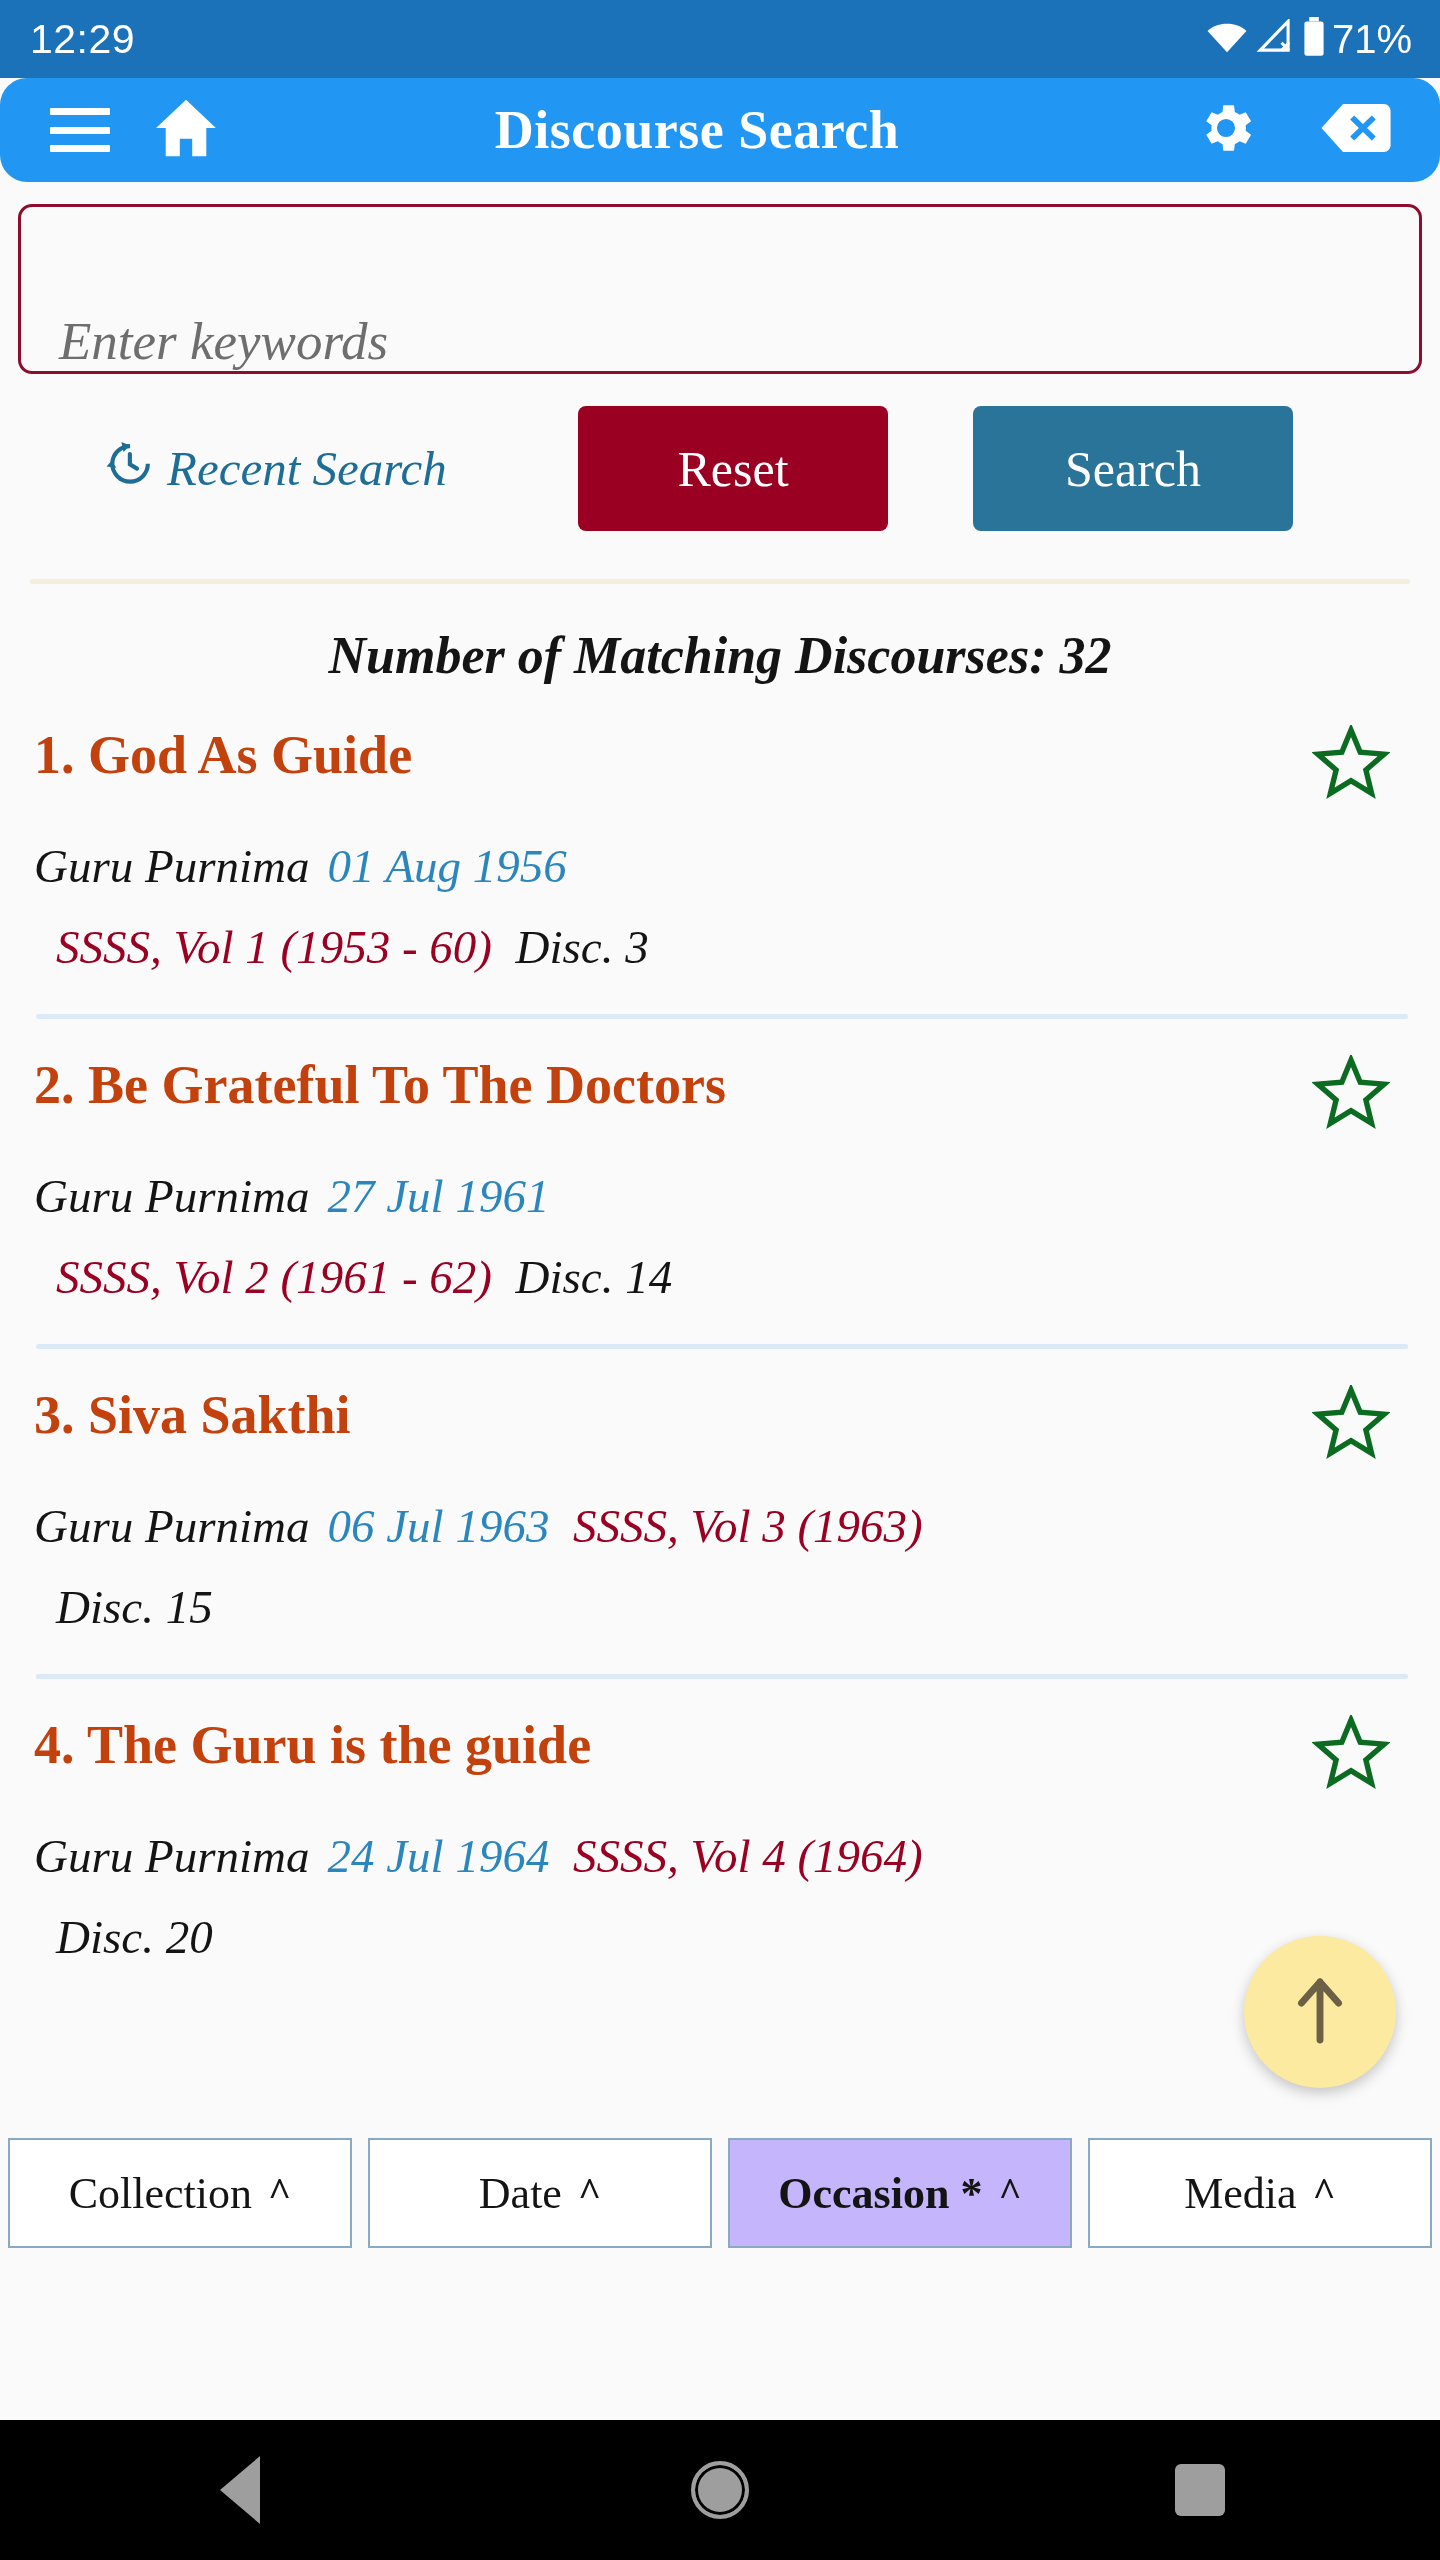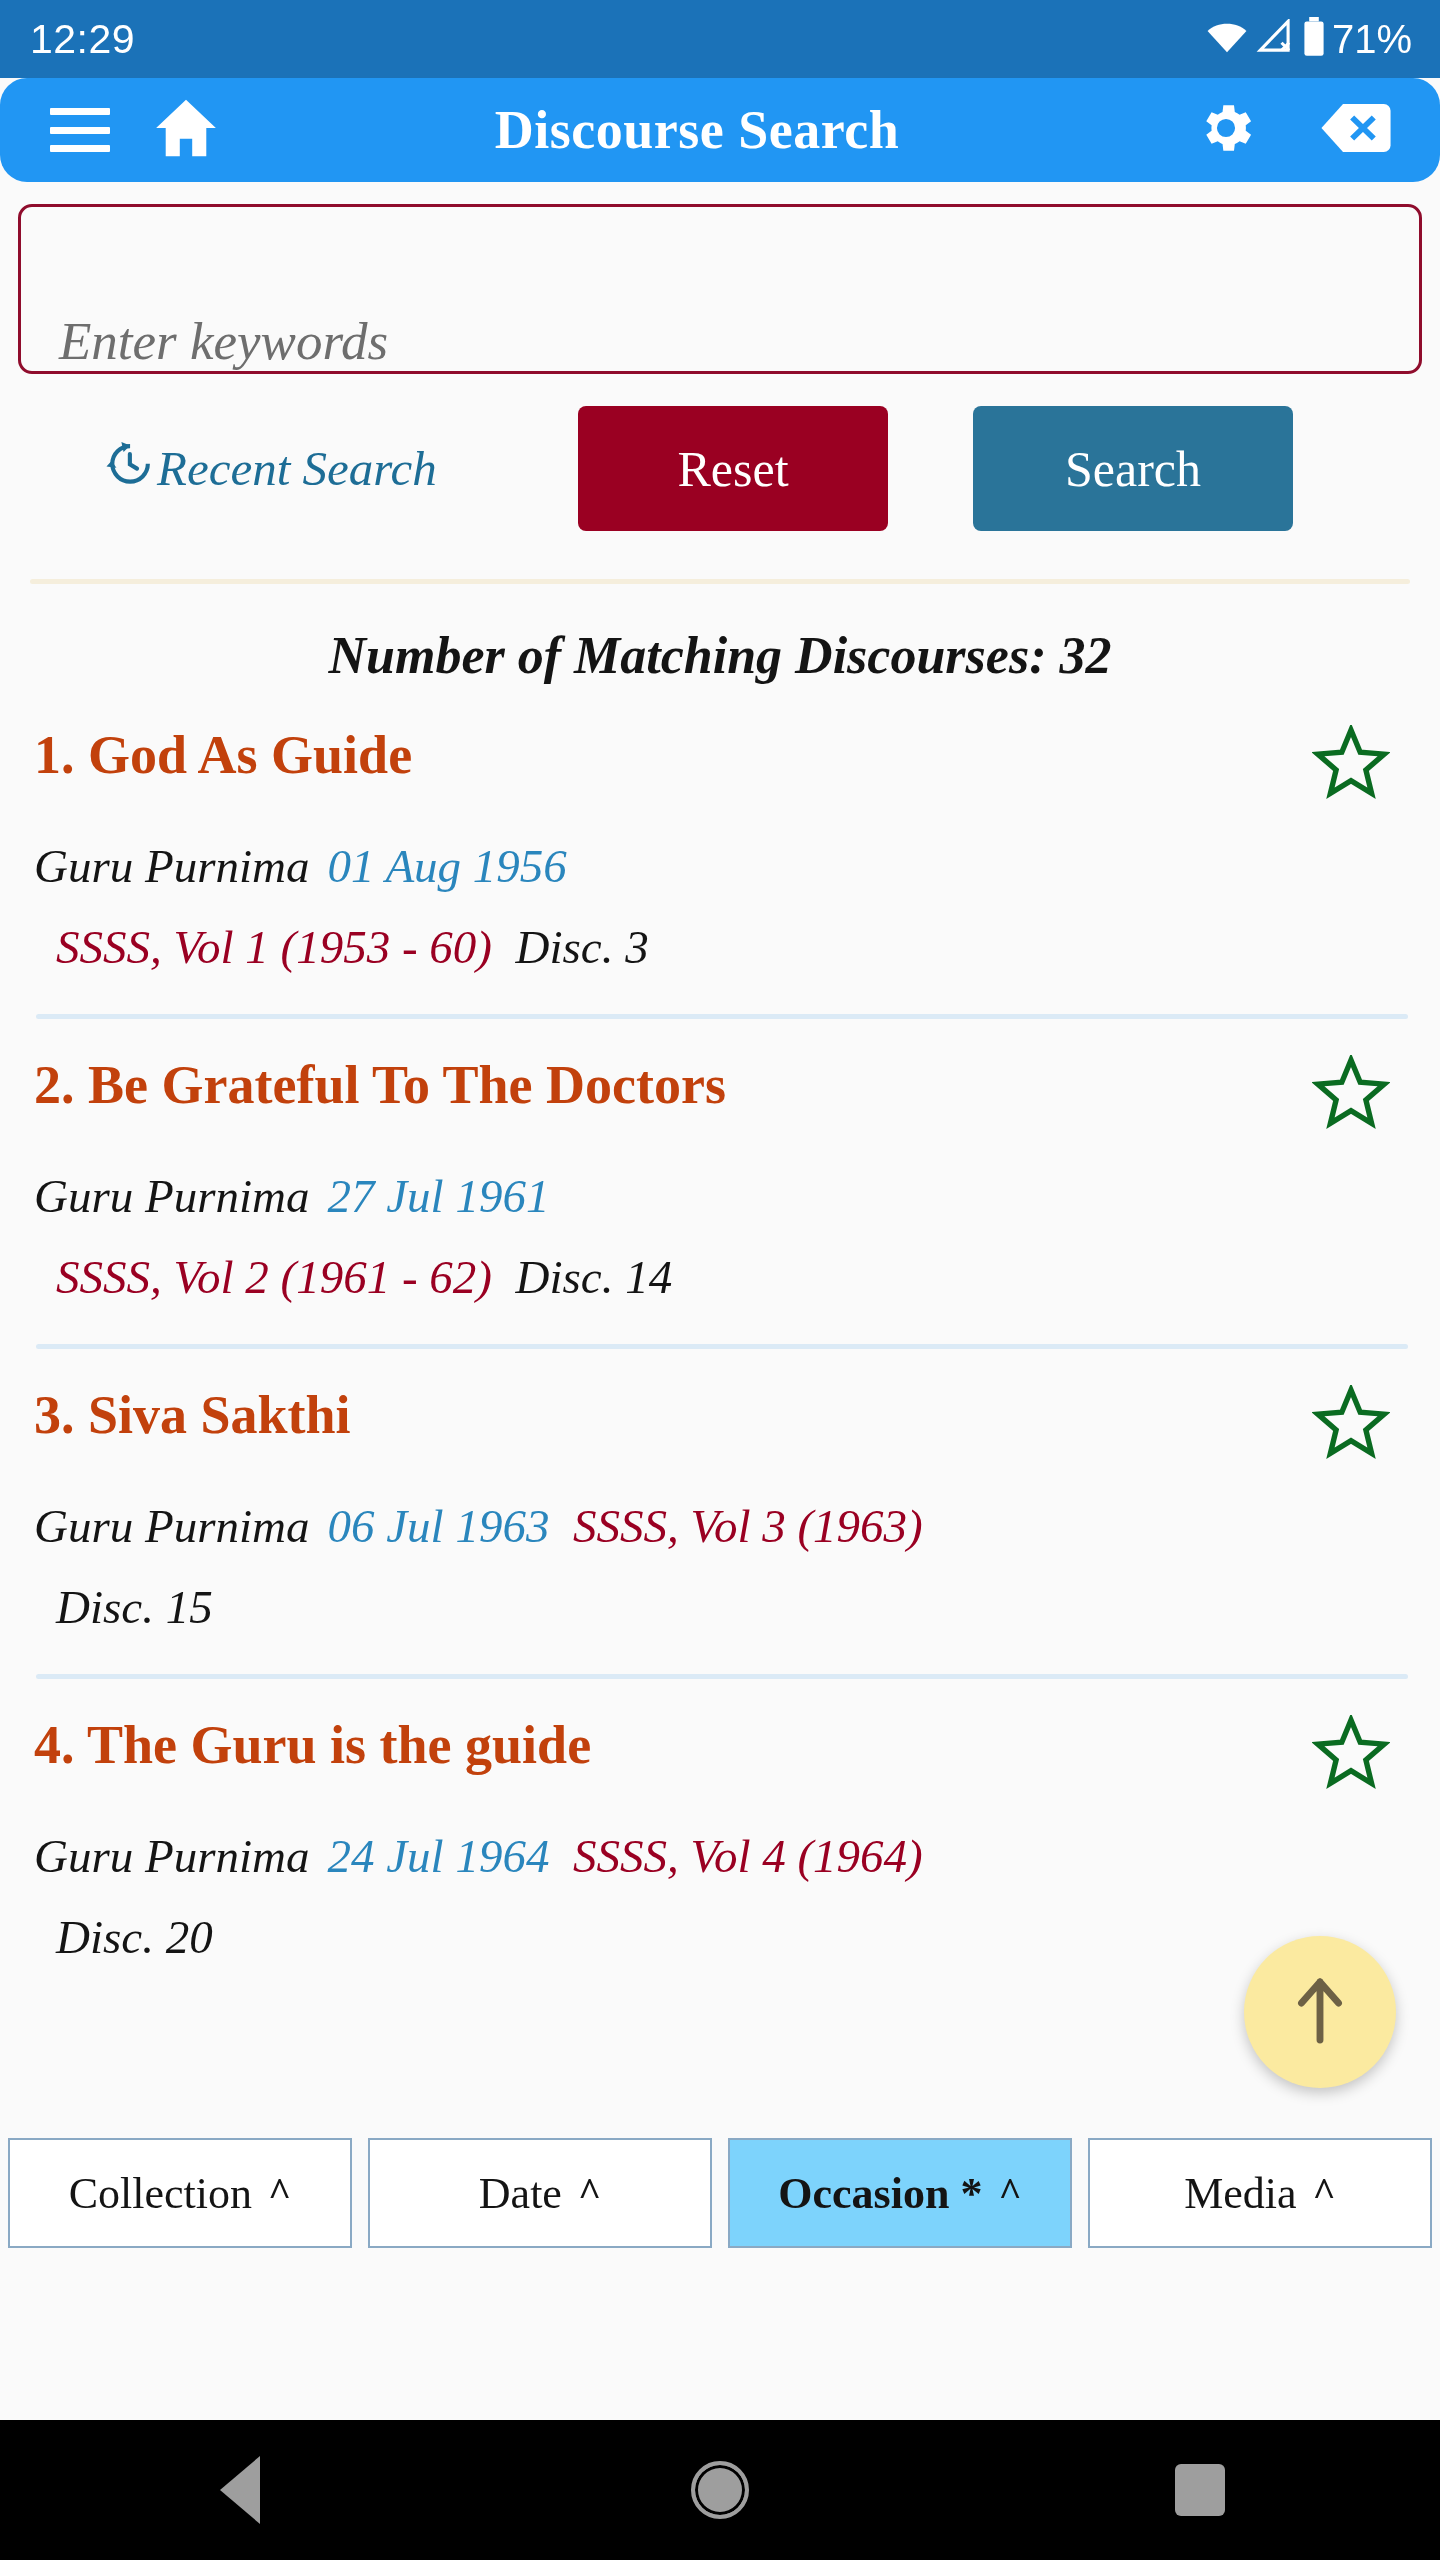--- a/index.html
+++ b/index.html
@@ -55,21 +55,21 @@
   .search-box .ph{
     font-style:italic; font-size:53px; color:#6e6e6e;
     font-family:"Liberation Serif", serif;
   }
 
   .actions{
     display:flex; align-items:center;
     margin-top:32px; padding:0 18px;
   }
   .recent{
-    display:flex; align-items:center; gap:2px;
+    display:flex; align-items:center; gap:12px;
     color:#1d6d96; font-style:italic; font-size:49px;
     font-family:"Liberation Serif", serif;
     width:560px; padding-left:85px;
   }
   .btn{
     border:none; border-radius:8px; color:#ffffff;
     font-family:"Liberation Serif", serif; font-size:50px;
     cursor:pointer; display:flex; align-items:center; justify-content:center;
   }
   .btn-reset{ width:310px; height:125px; background:#9a0022; }
@@ -123,21 +123,21 @@
     position:absolute; left:0; bottom:4px; width:1440px; height:118px;
     display:flex; align-items:stretch; gap:16px; padding:0 8px 8px 8px;
     background:#fafafa; z-index:6;
   }
   .fbtn{
     flex:1; background:#ffffff; border:2px solid #8aa9c4;
     display:flex; align-items:center; justify-content:center; gap:16px;
     font-family:"Liberation Serif", serif; font-size:44px; color:#141414;
     cursor:pointer;
   }
-  .fbtn.active{ background:#7dd3fc; font-weight:700; }
+  .fbtn.active{ background:#c4b5fd; font-weight:700; }
   .caret{ display:inline-block; font-size:40px; line-height:1; font-weight:700; }
 
   
   .navbar{
     position:absolute; left:0; bottom:0; width:1440px; height:140px;
     background:#000000; display:flex; align-items:center; justify-content:space-around;
   }
   .nav-btn{ display:flex; align-items:center; justify-content:center; width:180px; height:140px; cursor:pointer; }
   .nav-back{ width:0; height:0; border-top:34px solid transparent; border-bottom:34px solid transparent; border-right:40px solid #9e9e9e; }
   .nav-home{ width:58px; height:58px; border-radius:50%; border:4px solid #9e9e9e; background:#9e9e9e; box-shadow:0 0 0 3px #000 inset; }

